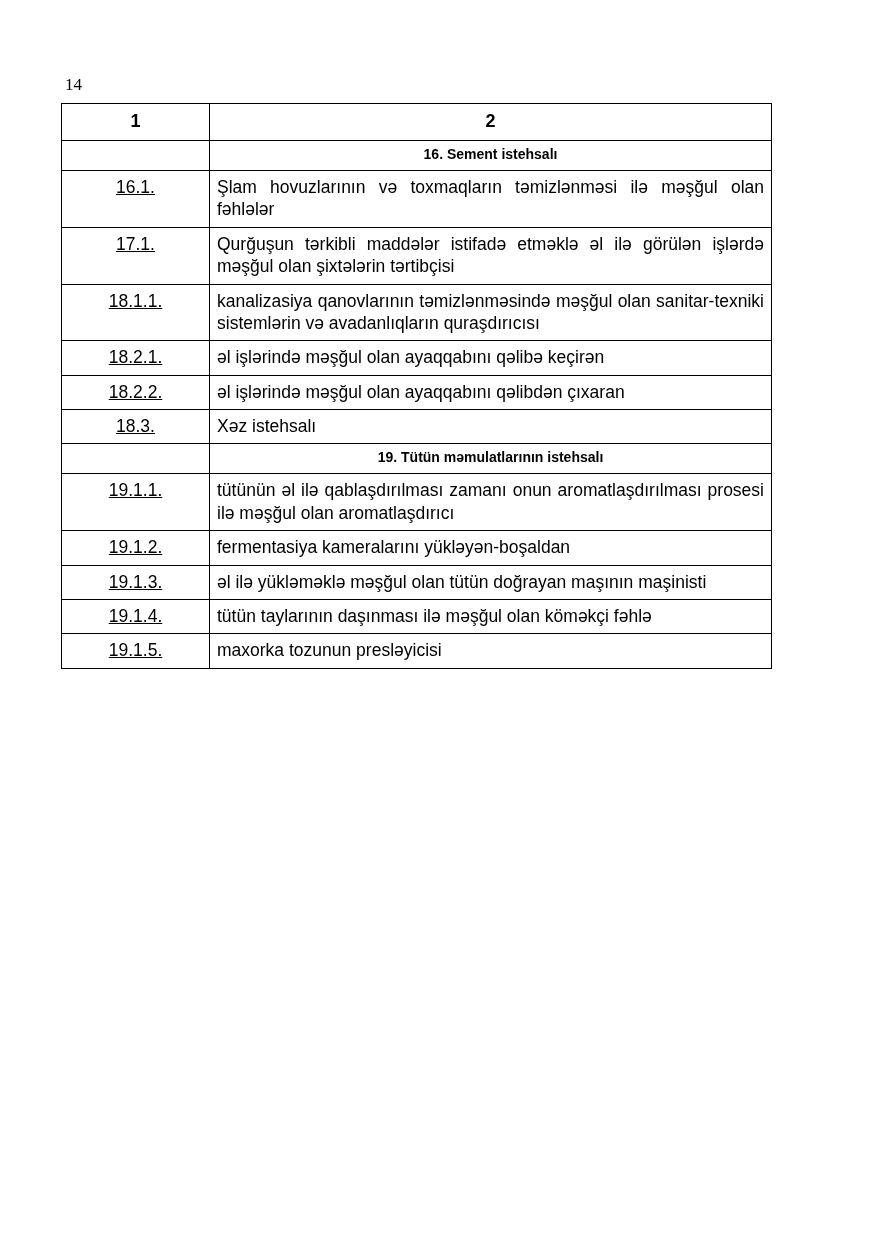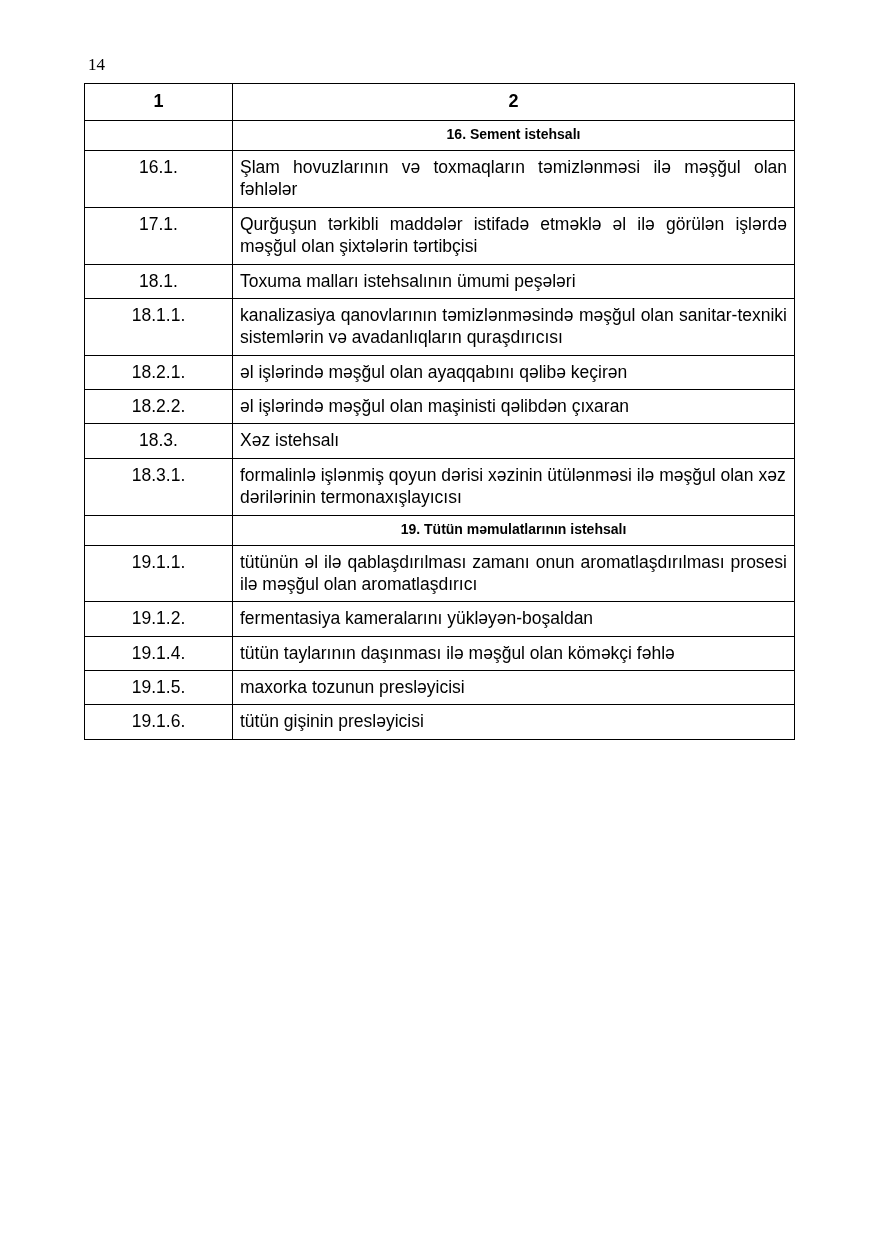--- a/index.html
+++ b/index.html
@@ -12,21 +12,22 @@
     height: 1241px;
     font-family: "Liberation Sans", sans-serif;
     color: #000000;
     position: relative;
   }
   .page {
     position: relative;
     width: 878px;
     height: 1011px;
     box-sizing: border-box;
-    padding: 56px 84px 0 84px;
+    padding: 56px 84px 0 61px;
+    margin-top: 20px;
   }
   .page-number {
     font-family: "Liberation Serif", serif;
     font-size: 17px;
     line-height: 1;
     margin: 0 0 10px 4px;
   }
   table.doc-table {
     border-collapse: collapse;
     width: 710px;
@@ -39,20 +40,21 @@
     padding: 5px 7px 6px 7px;
     font-size: 17.5px;
     line-height: 1.28;
   }
   col.c1 { width: 148px; }
   col.c2 { width: 562px; }
 
   td.code {
     text-align: center;
     vertical-align: top;
+    text-decoration: underline;
   }
   td.desc {
     text-align: justify;
     text-align-last: left;
     hyphens: none;
   }
   td.desc.single {
     text-align: left;
   }
   tr.header td {
@@ -94,63 +96,55 @@
         </tr>
         <tr>
           <td class="code">16.1.</td>
           <td class="desc">Şlam hovuzlarının və toxmaqların təmizlənməsi ilə məşğul olan fəhlələr</td>
         </tr>
         <tr>
           <td class="code">17.1.</td>
           <td class="desc">Qurğuşun tərkibli maddələr istifadə etməklə əl ilə görülən işlərdə məşğul olan şixtələrin tərtibçisi</td>
         </tr>
         <tr>
-          <td class="code">18.1.</td>
-          <td class="desc single">Toxuma malları istehsalının ümumi peşələri</td>
-        </tr>
-        <tr>
           <td class="code">18.1.1.</td>
           <td class="desc">kanalizasiya qanovlarının təmizlənməsində məşğul olan sanitar-texniki sistemlərin və avadanlıqların quraşdırıcısı</td>
         </tr>
         <tr>
           <td class="code">18.2.1.</td>
           <td class="desc single">əl işlərində məşğul olan ayaqqabını qəlibə keçirən</td>
         </tr>
         <tr>
           <td class="code">18.2.2.</td>
-          <td class="desc single">əl işlərində məşğul olan maşinisti qəlibdən çıxaran</td>
+          <td class="desc single">əl işlərində məşğul olan ayaqqabını qəlibdən çıxaran</td>
         </tr>
         <tr>
           <td class="code">18.3.</td>
           <td class="desc single">Xəz istehsalı</td>
-        </tr>
-        <tr>
-          <td class="code">18.3.1.</td>
-          <td class="desc single">formalinlə işlənmiş qoyun dərisi xəzinin ütülənməsi ilə məşğul olan xəz dərilərinin termonaxışlayıcısı</td>
         </tr>
         <tr class="section">
           <td class="empty code"></td>
           <td class="section-title">19. Tütün məmulatlarının istehsalı</td>
         </tr>
         <tr>
           <td class="code">19.1.1.</td>
           <td class="desc">tütünün əl ilə qablaşdırılması zamanı onun aromatlaşdırılması prosesi ilə məşğul olan aromatlaşdırıcı</td>
         </tr>
         <tr>
           <td class="code">19.1.2.</td>
           <td class="desc single">fermentasiya kameralarını yükləyən-boşaldan</td>
         </tr>
         <tr>
+          <td class="code">19.1.3.</td>
+          <td class="desc single">əl ilə yükləməklə məşğul olan tütün doğrayan maşının maşinisti</td>
+        </tr>
+        <tr>
           <td class="code">19.1.4.</td>
           <td class="desc">tütün taylarının daşınması ilə məşğul olan köməkçi fəhlə</td>
         </tr>
         <tr>
           <td class="code">19.1.5.</td>
           <td class="desc single">maxorka tozunun presləyicisi</td>
         </tr>
-        <tr>
-          <td class="code">19.1.6.</td>
-          <td class="desc single">tütün gişinin presləyicisi</td>
-        </tr>
       </tbody>
   </table>
 
 </div>
 
 </body></html>

